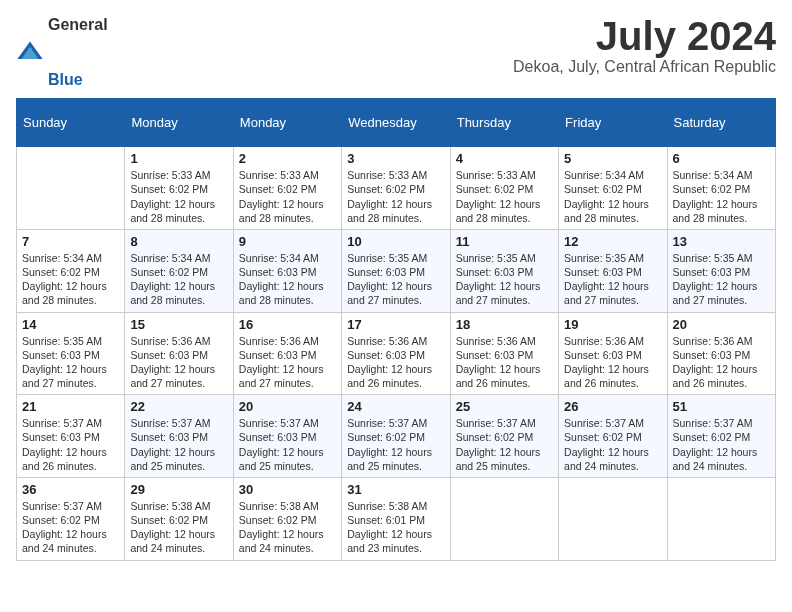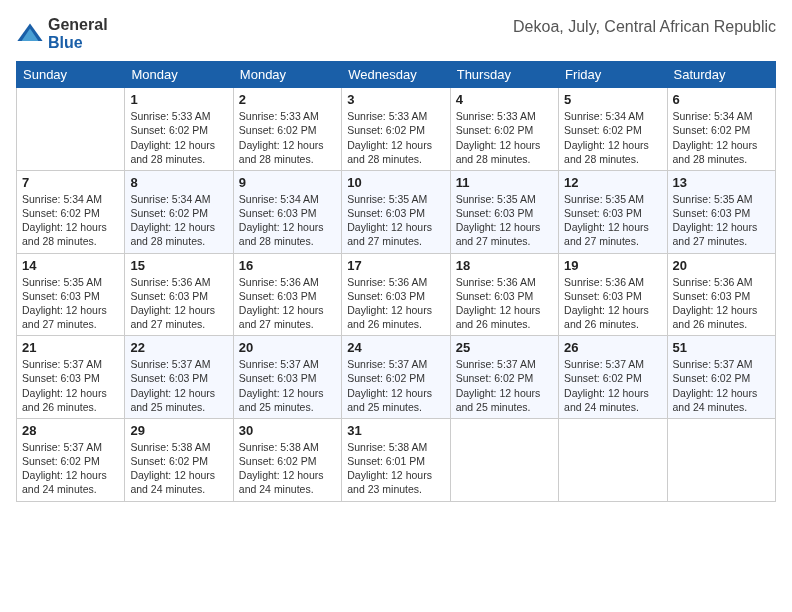--- a/index.html
+++ b/index.html
@@ -18,20 +18,21 @@
     }
     .logo {
       display: flex;
       align-items: center;
       gap: 4px;
     }
     .logo-text {
       display: flex;
       flex-direction: column;
       line-height: 1.1;
+      gap: 37px;
     }
     .logo-general {
       font-size: 16px;
       font-weight: bold;
       color: #333;
     }
     .logo-blue {
       font-size: 16px;
       font-weight: bold;
       color: #1a5fa8;
@@ -56,21 +57,21 @@
     }
     .calendar {
       width: 100%;
       border-collapse: collapse;
       font-size: 11px;
     }
     .calendar th {
       background-color: #1a5fa8;
       color: white;
       text-align: left;
-      padding: 5px 6px;
+      padding: 16px 6px;
       font-size: 13px;
       font-weight: normal;
       border: 1px solid #1a5fa8;
     }
     .calendar td {
       vertical-align: top;
       border: 1px solid #ccc;
       padding: 4px 5px;
       width: 108px;
       min-height: 90px;
@@ -106,20 +107,21 @@
     <svg class="logo-icon" viewBox="0 0 40 40">
       <polygon points="20,5 38,30 2,30" fill="#1a5fa8"></polygon>
       <polygon points="20,12 32,30 8,30" fill="#4a9fd4"></polygon>
     </svg>
     <div class="logo-text">
       <span class="logo-general">General</span>
       <span class="logo-blue">Blue</span>
     </div>
   </div>
   <div class="title-area">
+    <div class="month-title">July 2024</div>
     <div class="location-title">Dekoa, July, Central African Republic</div>
   </div>
 </div>
 
 <table class="calendar">
   <thead>
     <tr>
     <th>Sunday</th>
         <th>Monday</th>
         <th>Monday</th>
@@ -323,21 +325,21 @@
         <td>
           <span class="day-num">51</span>
           <div class="day-info" style="white-space: pre-line;">Sunrise: 5:37 AM
 Sunset: 6:02 PM
 Daylight: 12 hours
 and 24 minutes.</div>
         </td>
       </tr>
       <tr>
         <td>
-          <span class="day-num">28</span>
+          <span class="day-num">36</span>
           <div class="day-info" style="white-space: pre-line;">Sunrise: 5:37 AM
 Sunset: 6:02 PM
 Daylight: 12 hours
 and 24 minutes.</div>
         </td>
         <td>
           <span class="day-num">29</span>
           <div class="day-info" style="white-space: pre-line;">Sunrise: 5:38 AM
 Sunset: 6:02 PM
 Daylight: 12 hours

